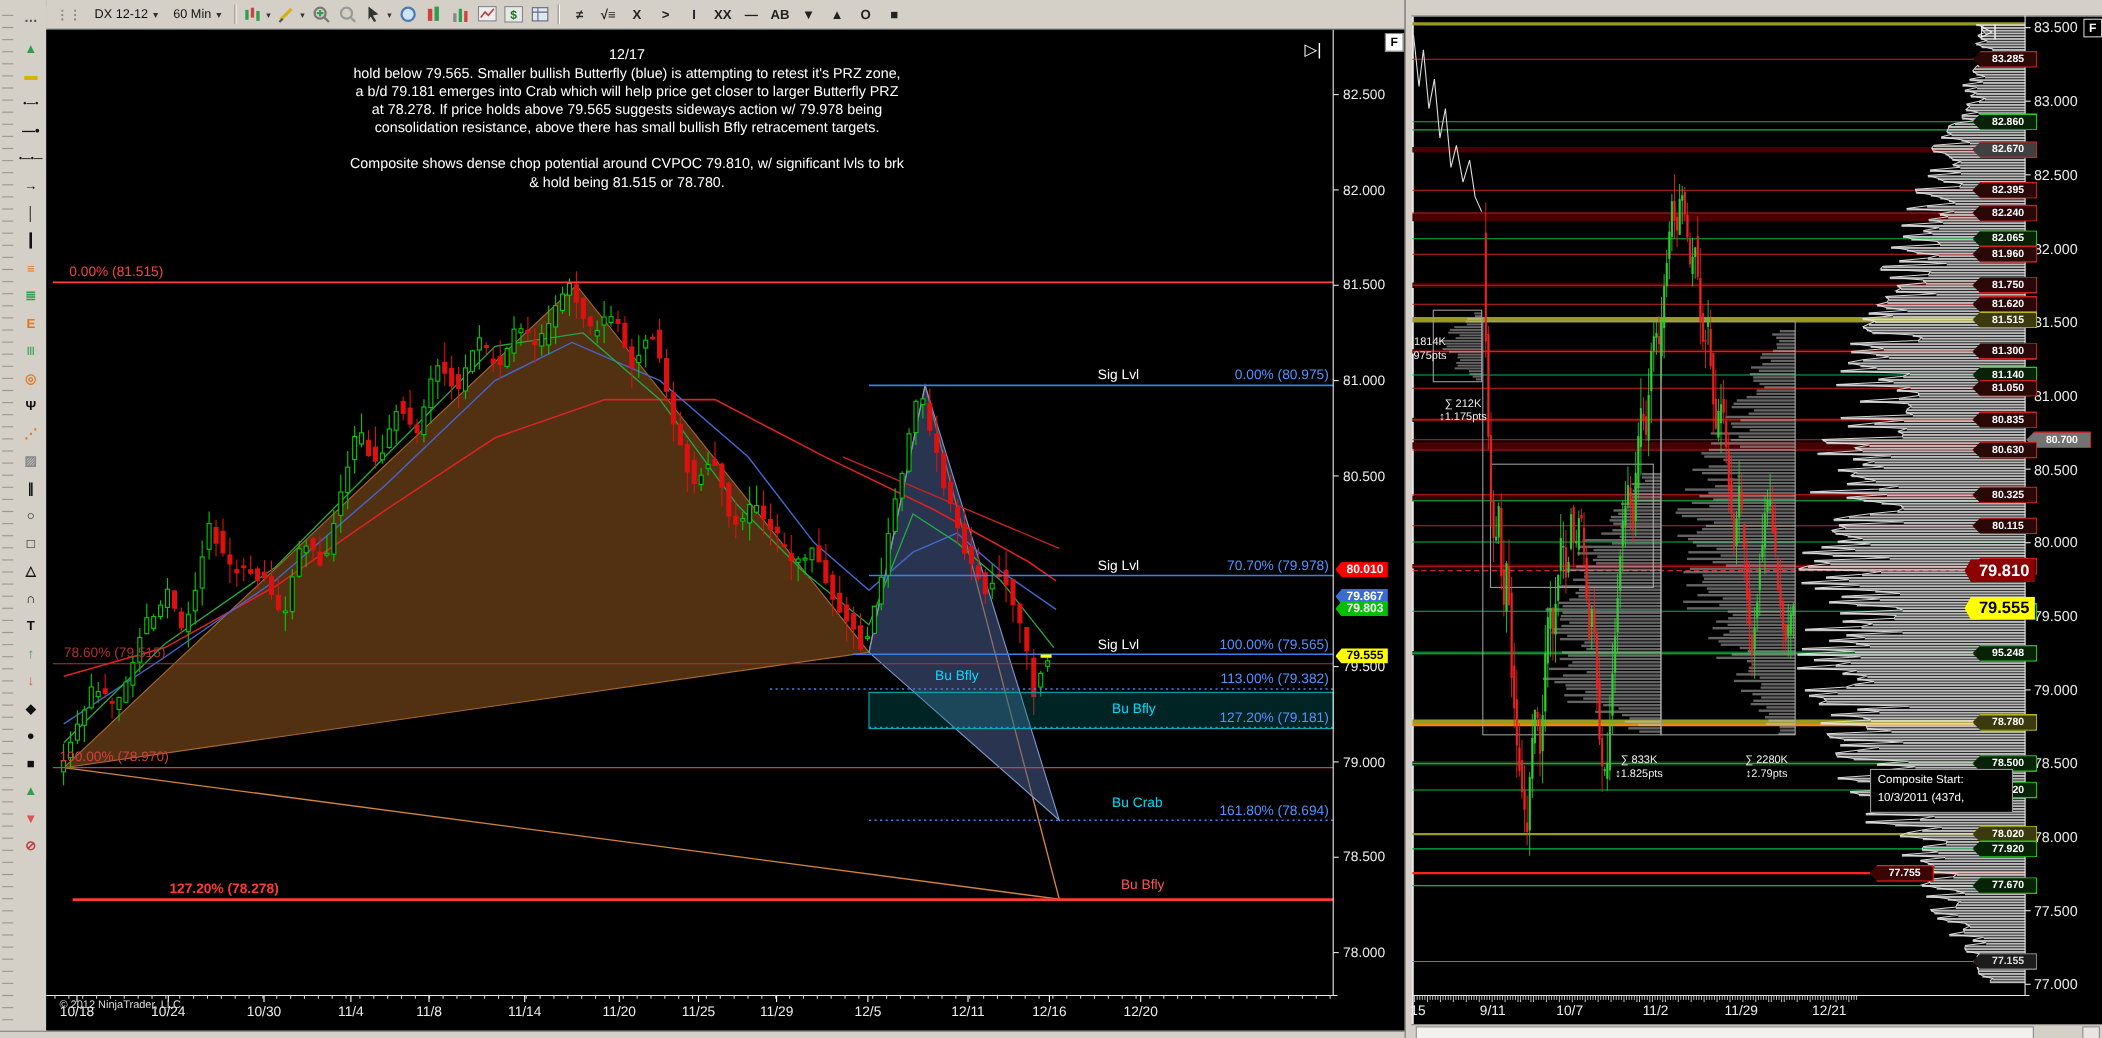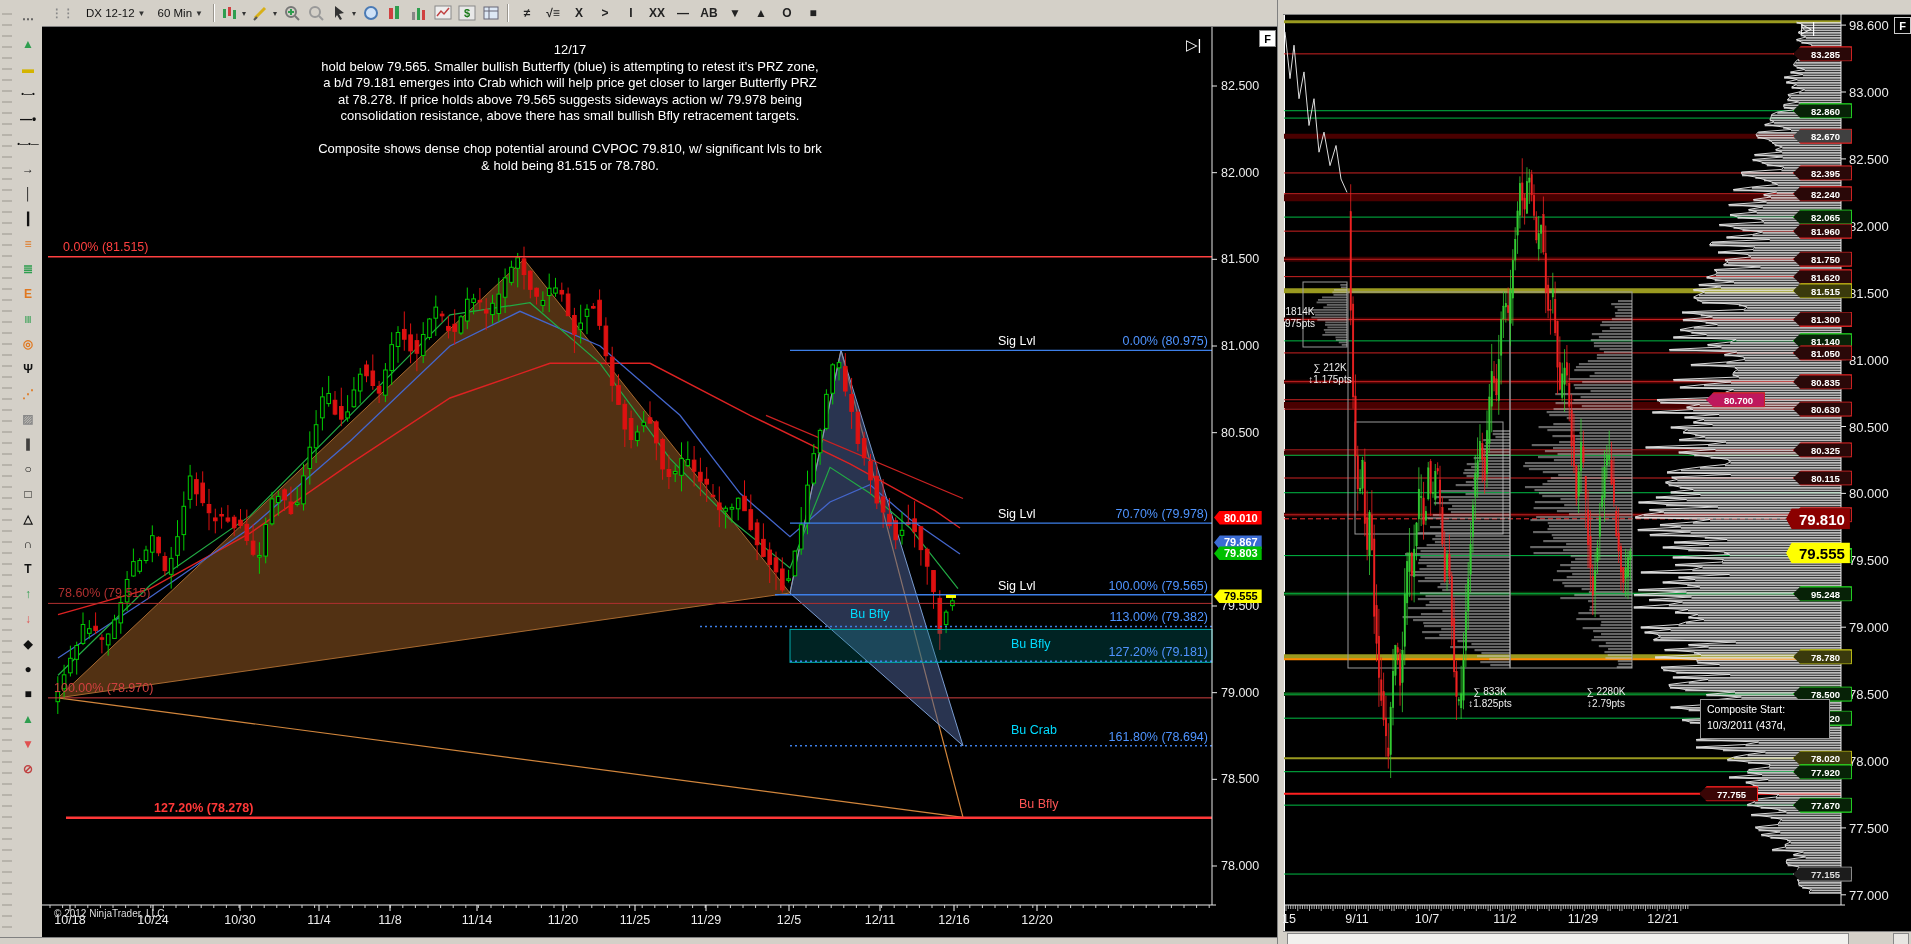--- a/index.html
+++ b/index.html
@@ -1705,21 +1705,21 @@
       <div class="axlbl" style="left:319px;top:920px;transform:translate(-50%,-50%);">11/4</div>
       <div class="axlbl" style="left:390px;top:920px;transform:translate(-50%,-50%);">11/8</div>
       <div class="axlbl" style="left:477px;top:920px;transform:translate(-50%,-50%);">11/14</div>
       <div class="axlbl" style="left:563px;top:920px;transform:translate(-50%,-50%);">11/20</div>
       <div class="axlbl" style="left:635px;top:920px;transform:translate(-50%,-50%);">11/25</div>
       <div class="axlbl" style="left:706px;top:920px;transform:translate(-50%,-50%);">11/29</div>
       <div class="axlbl" style="left:789px;top:920px;transform:translate(-50%,-50%);">12/5</div>
       <div class="axlbl" style="left:880px;top:920px;transform:translate(-50%,-50%);">12/11</div>
       <div class="axlbl" style="left:954px;top:920px;transform:translate(-50%,-50%);">12/16</div>
       <div class="axlbl" style="left:1037px;top:920px;transform:translate(-50%,-50%);">12/20</div>
-      <div class="axlbl" style="left:1849px;top:25.099999999999994px;font-size:13px;">98.600</div>
+      <div class="axlbl" style="left:1849px;top:25.099999999999994px;font-size:13px;">83.500</div>
       <div class="axlbl" style="left:1849px;top:92px;font-size:13px;">83.000</div>
       <div class="axlbl" style="left:1849px;top:158.9px;font-size:13px;">82.500</div>
       <div class="axlbl" style="left:1849px;top:225.8px;font-size:13px;">82.000</div>
       <div class="axlbl" style="left:1849px;top:292.70000000000005px;font-size:13px;">81.500</div>
       <div class="axlbl" style="left:1849px;top:359.6px;font-size:13px;">81.000</div>
       <div class="axlbl" style="left:1849px;top:426.5px;font-size:13px;">80.500</div>
       <div class="axlbl" style="left:1849px;top:493.40000000000003px;font-size:13px;">80.000</div>
       <div class="axlbl" style="left:1849px;top:560.3000000000001px;font-size:13px;">79.500</div>
       <div class="axlbl" style="left:1849px;top:627.2px;font-size:13px;">79.000</div>
       <div class="axlbl" style="left:1849px;top:694.1px;font-size:13px;">78.500</div>
@@ -1755,21 +1755,21 @@
       <div class="sbadge" style="left: 1793px; top: 193.688px; background: rgb(42, 8, 8); color: rgb(255, 255, 255); border: 1px solid rgb(204, 34, 34); z-index: 3; box-shadow: rgb(204, 34, 34) 0px 0px 0px 1px;">82.240</div>
       <div class="sbadge" style="left: 1793px; top: 217.103px; background: rgb(7, 34, 7); color: rgb(255, 255, 255); border: 1px solid rgb(34, 204, 34); z-index: 3; box-shadow: rgb(34, 204, 34) 0px 0px 0px 1px;">82.065</div>
       <div class="sbadge" style="left: 1793px; top: 231.152px; background: rgb(42, 8, 8); color: rgb(255, 255, 255); border: 1px solid rgb(204, 34, 34); z-index: 3; box-shadow: rgb(204, 34, 34) 0px 0px 0px 1px;">81.960</div>
       <div class="sbadge" style="left: 1793px; top: 259.25px; background: rgb(42, 8, 8); color: rgb(255, 255, 255); border: 1px solid rgb(204, 34, 34); z-index: 3; box-shadow: rgb(204, 34, 34) 0px 0px 0px 1px;">81.750</div>
       <div class="sbadge" style="left: 1793px; top: 276.644px; background: rgb(42, 8, 8); color: rgb(255, 255, 255); border: 1px solid rgb(204, 34, 34); z-index: 3; box-shadow: rgb(204, 34, 34) 0px 0px 0px 1px;">81.620</div>
       <div class="sbadge" style="left: 1793px; top: 290.693px; background: rgb(58, 58, 12); color: rgb(255, 255, 255); border: 1px solid rgb(184, 184, 20); z-index: 3; box-shadow: rgb(184, 184, 20) 0px 0px 0px 1px;">81.515</div>
       <div class="sbadge" style="left: 1793px; top: 319.46px; background: rgb(42, 8, 8); color: rgb(255, 255, 255); border: 1px solid rgb(204, 34, 34); z-index: 3; box-shadow: rgb(204, 34, 34) 0px 0px 0px 1px;">81.300</div>
       <div class="sbadge" style="left: 1793px; top: 340.868px; background: rgb(7, 34, 7); color: rgb(255, 255, 255); border: 1px solid rgb(34, 204, 34); z-index: 3; box-shadow: rgb(34, 204, 34) 0px 0px 0px 1px;">81.140</div>
       <div class="sbadge" style="left: 1793px; top: 352.91px; background: rgb(42, 8, 8); color: rgb(255, 255, 255); border: 1px solid rgb(204, 34, 34); z-index: 3; box-shadow: rgb(204, 34, 34) 0px 0px 0px 1px;">81.050</div>
       <div class="sbadge" style="left: 1793px; top: 381.677px; background: rgb(42, 8, 8); color: rgb(255, 255, 255); border: 1px solid rgb(204, 34, 34); z-index: 3; box-shadow: rgb(204, 34, 34) 0px 0px 0px 1px;">80.835</div>
-      <div class="sbadge" style="left: 1706px; top: 399.74px; background: #be185d; color: rgb(255, 255, 255); border: 1px solid rgb(204, 34, 34); z-index: 3; box-shadow: rgb(204, 34, 34) 0px 0px 0px 1px;">80.700</div>
+      <div class="sbadge" style="left: 1842px; top: 399.74px; background: #737373; color: rgb(255, 255, 255); border: 1px solid rgb(204, 34, 34); z-index: 3; box-shadow: rgb(204, 34, 34) 0px 0px 0px 1px;">80.700</div>
       <div class="sbadge" style="left: 1793px; top: 409.106px; background: rgb(42, 8, 8); color: rgb(255, 255, 255); border: 1px solid rgb(204, 34, 34); z-index: 3; box-shadow: rgb(204, 34, 34) 0px 0px 0px 1px;">80.630</div>
       <div class="sbadge" style="left: 1793px; top: 449.915px; background: rgb(42, 8, 8); color: rgb(255, 255, 255); border: 1px solid rgb(204, 34, 34); z-index: 3; box-shadow: rgb(204, 34, 34) 0px 0px 0px 1px;">80.325</div>
       <div class="sbadge" style="left: 1793px; top: 478.013px; background: rgb(42, 8, 8); color: rgb(255, 255, 255); border: 1px solid rgb(204, 34, 34); z-index: 3; box-shadow: rgb(204, 34, 34) 0px 0px 0px 1px;">80.115</div>
       <div class="sbadge" style="left: 1793px; top: 514.808px; background: rgb(42, 8, 8); color: rgb(255, 255, 255); border: 1px solid rgb(204, 34, 34); z-index: 3; box-shadow: rgb(204, 34, 34) 0px 0px 0px 1px;">79.840</div>
       <div class="sbadge" style="left: 1793px; top: 555.617px; background: rgb(7, 34, 7); color: rgb(255, 255, 255); border: 1px solid rgb(34, 204, 34); z-index: 3; box-shadow: rgb(34, 204, 34) 0px 0px 0px 1px;">79.535</div>
       <div class="sbadge" style="left: 1793px; top: 593.75px; background: rgb(7, 34, 7); color: rgb(255, 255, 255); border: 1px solid rgb(34, 204, 34); z-index: 3; box-shadow: rgb(34, 204, 34) 0px 0px 0px 1px;">95.248</div>
       <div class="sbadge" style="left: 1793px; top: 656.636px; background: rgb(58, 58, 12); color: rgb(255, 255, 255); border: 1px solid rgb(184, 184, 20); z-index: 3; box-shadow: rgb(184, 184, 20) 0px 0px 0px 1px;">78.780</div>
       <div class="sbadge" style="left: 1793px; top: 694.1px; background: rgb(7, 34, 7); color: rgb(255, 255, 255); border: 1px solid rgb(34, 204, 34); z-index: 3; box-shadow: rgb(34, 204, 34) 0px 0px 0px 1px;">78.500</div>
       <div class="sbadge" style="left: 1793px; top: 718.184px; background: rgb(7, 34, 7); color: rgb(255, 255, 255); border: 1px solid rgb(34, 204, 34); z-index: 3; box-shadow: rgb(34, 204, 34) 0px 0px 0px 1px;">78.320</div>
       <div class="sbadge" style="left: 1793px; top: 758.324px; background: rgb(58, 58, 12); color: rgb(255, 255, 255); border: 1px solid rgb(184, 184, 20); z-index: 3; box-shadow: rgb(184, 184, 20) 0px 0px 0px 1px;">78.020</div>

